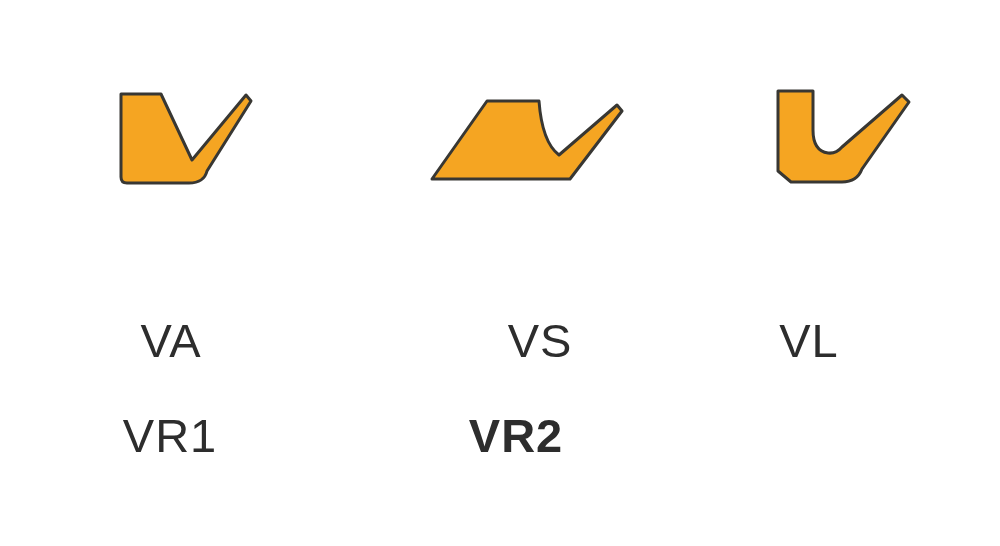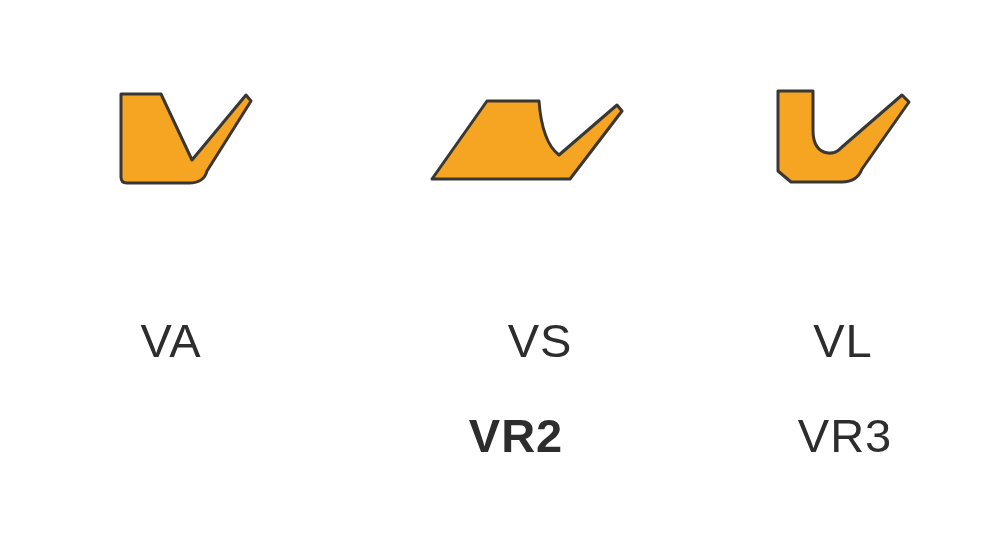--- a/index.html
+++ b/index.html
@@ -34,21 +34,21 @@
     transform: translateX(-50%);
     color: var(--label-text, #2d2d2d);
     font-size: 47px;
     font-weight: 300;
     letter-spacing: 1px;
     white-space: nowrap;
     line-height: 1;
   }
   .lbl-va  { left: 171px; top: 317px; }
   .lbl-vs  { left: 540px; top: 317px; }
-  .lbl-vl  { left: 843px; top: 317px; }
+  .lbl-vl  { left: 809px; top: 317px; }
   .lbl-vr1 { left: 170px; top: 412px; }
   .lbl-vr2 { left: 516px; top: 412px; font-weight: bold; }
   .lbl-vr3 { left: 845px; top: 412px; }
 </style>
 </head>
 <body>
 
 <div class="stage">
 
   <svg class="shape shape-va" viewBox="0 0 137 99" xmlns="http://www.w3.org/2000/svg" aria-hidden="true">
@@ -60,16 +60,16 @@
   </svg>
 
   <svg class="shape shape-vl" viewBox="0 0 142 99" xmlns="http://www.w3.org/2000/svg" aria-hidden="true">
     <path class="seal" d="M 4,3 L 39,3 L 39,42 Q 39,63 54,65 Q 62,66 68,59 L 128,7 L 135,14 L 88,81 Q 83,94 68,94 L 17,94 L 4,83 Z"></path>
   </svg>
 
   <div class="lbl lbl-va">VA</div>
   <div class="lbl lbl-vs">VS</div>
   <div class="lbl lbl-vl">VL</div>
 
+  <div class="lbl lbl-vr1">VR1</div>
   <div class="lbl lbl-vr2">VR2</div>
-  <div class="lbl lbl-vr3">VR3</div>
 
 </div>
 
 </body></html>

